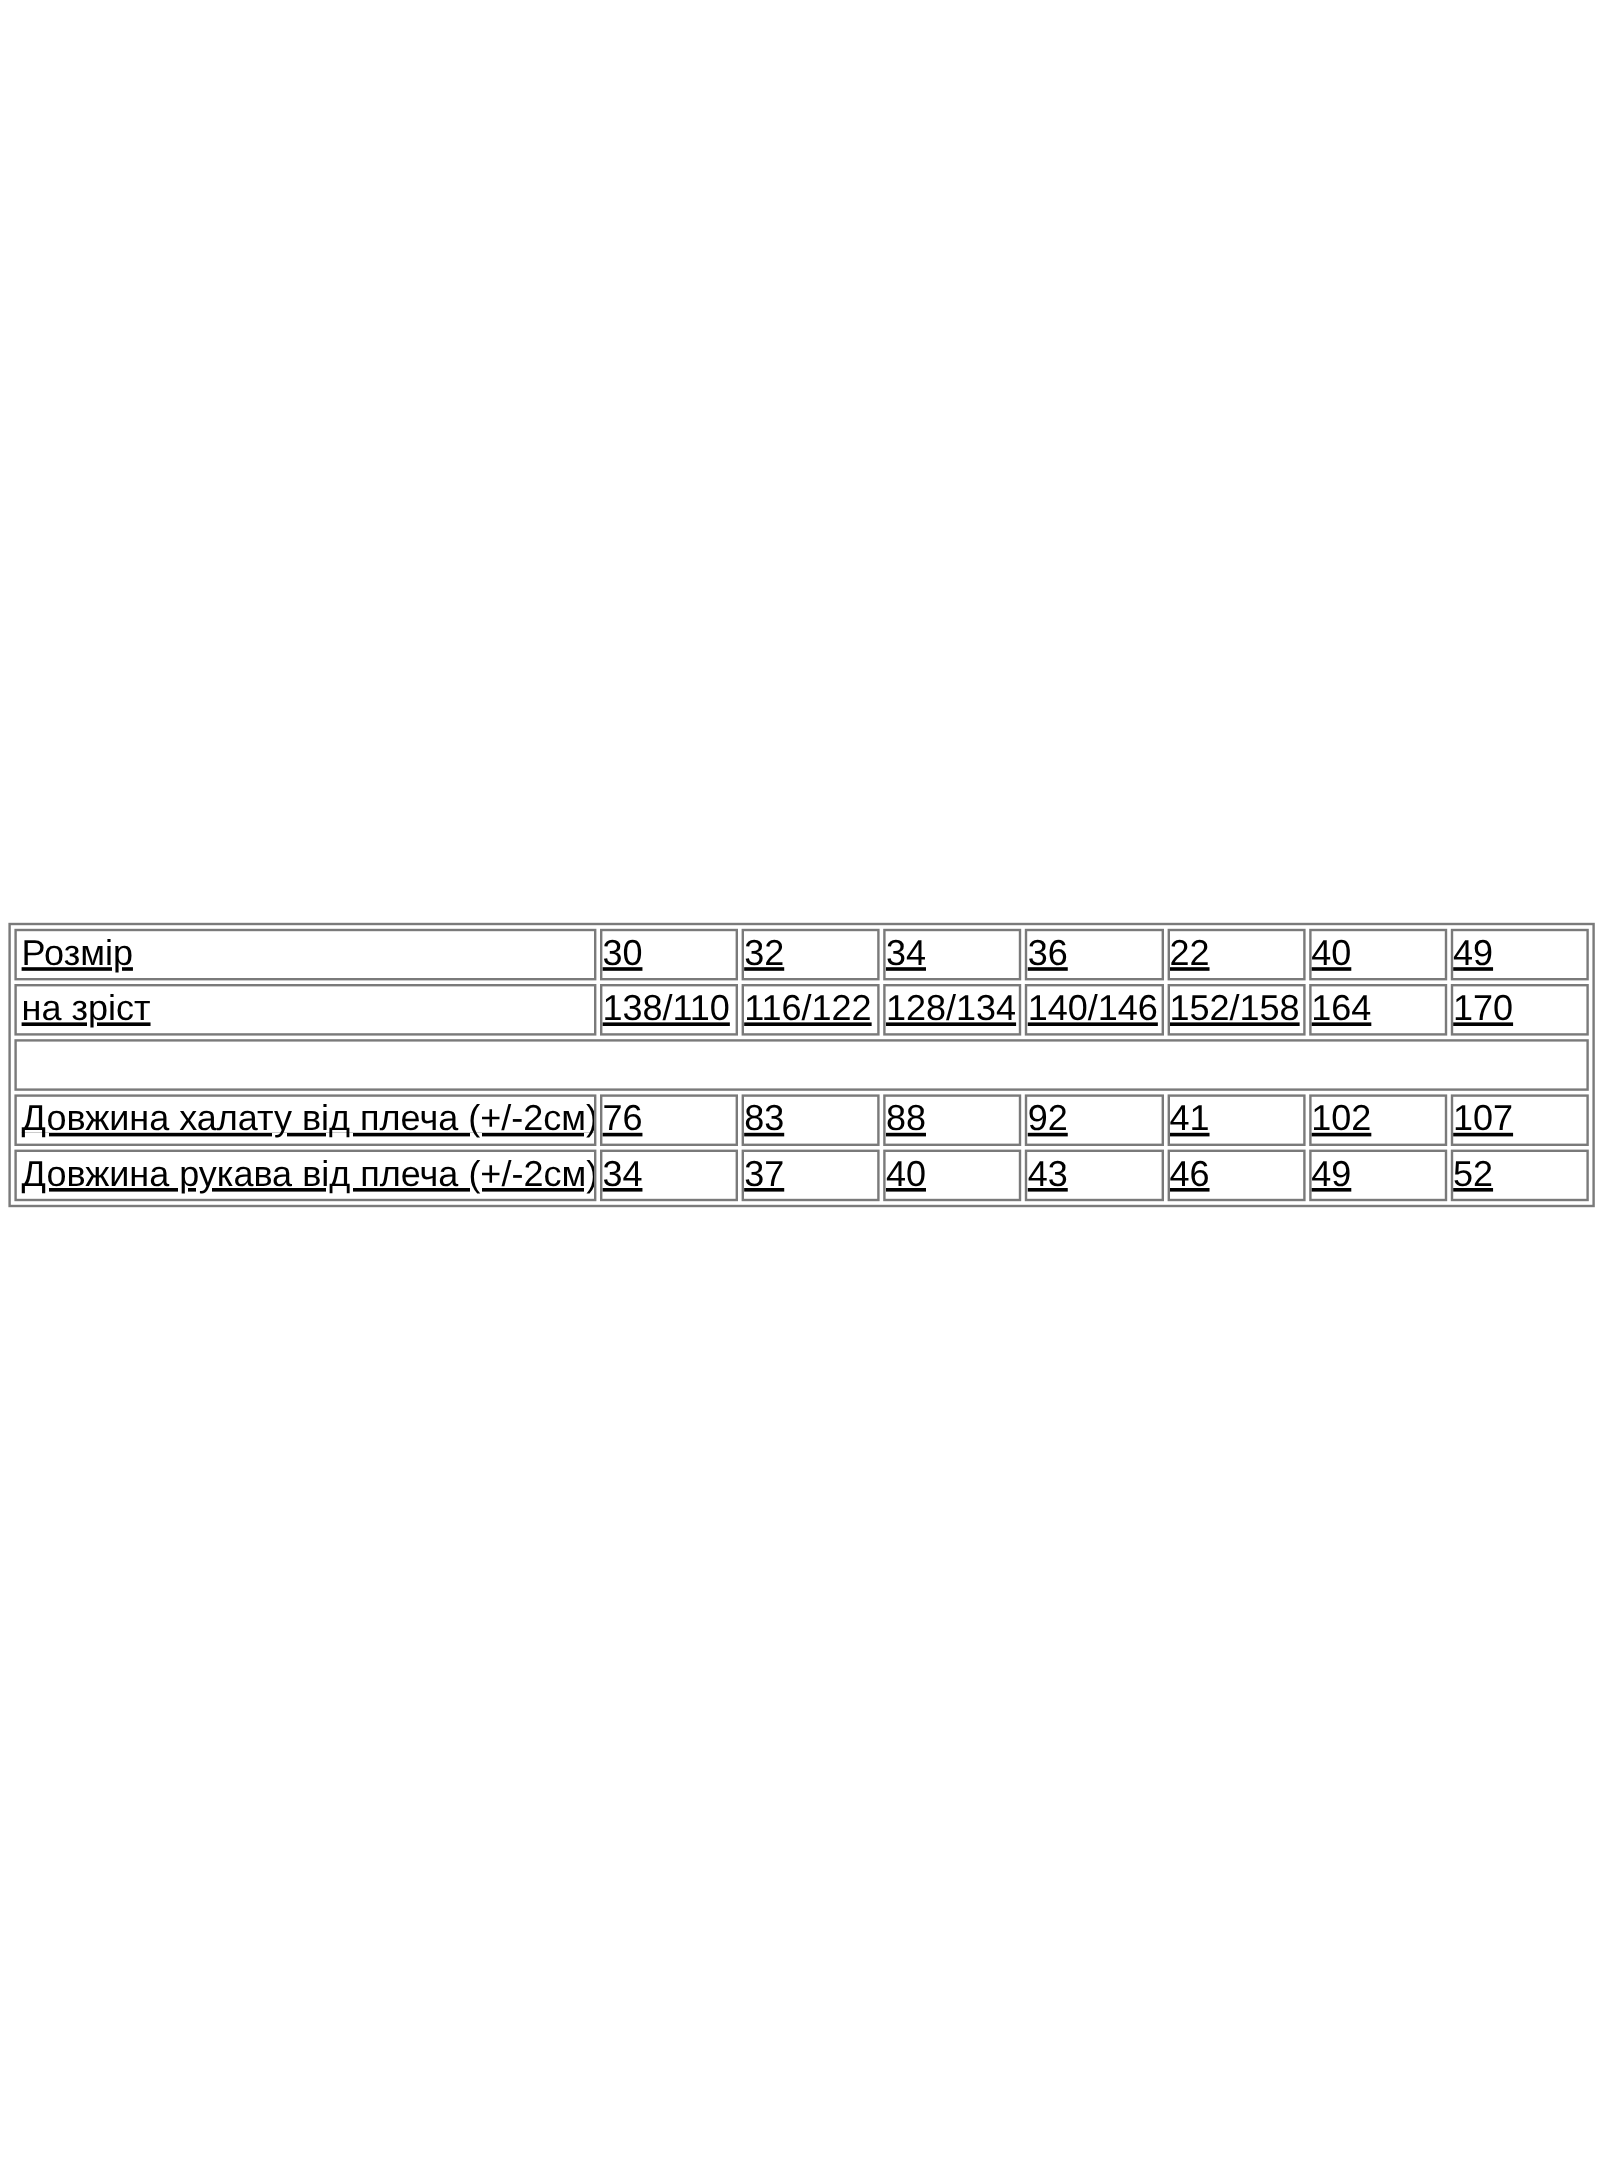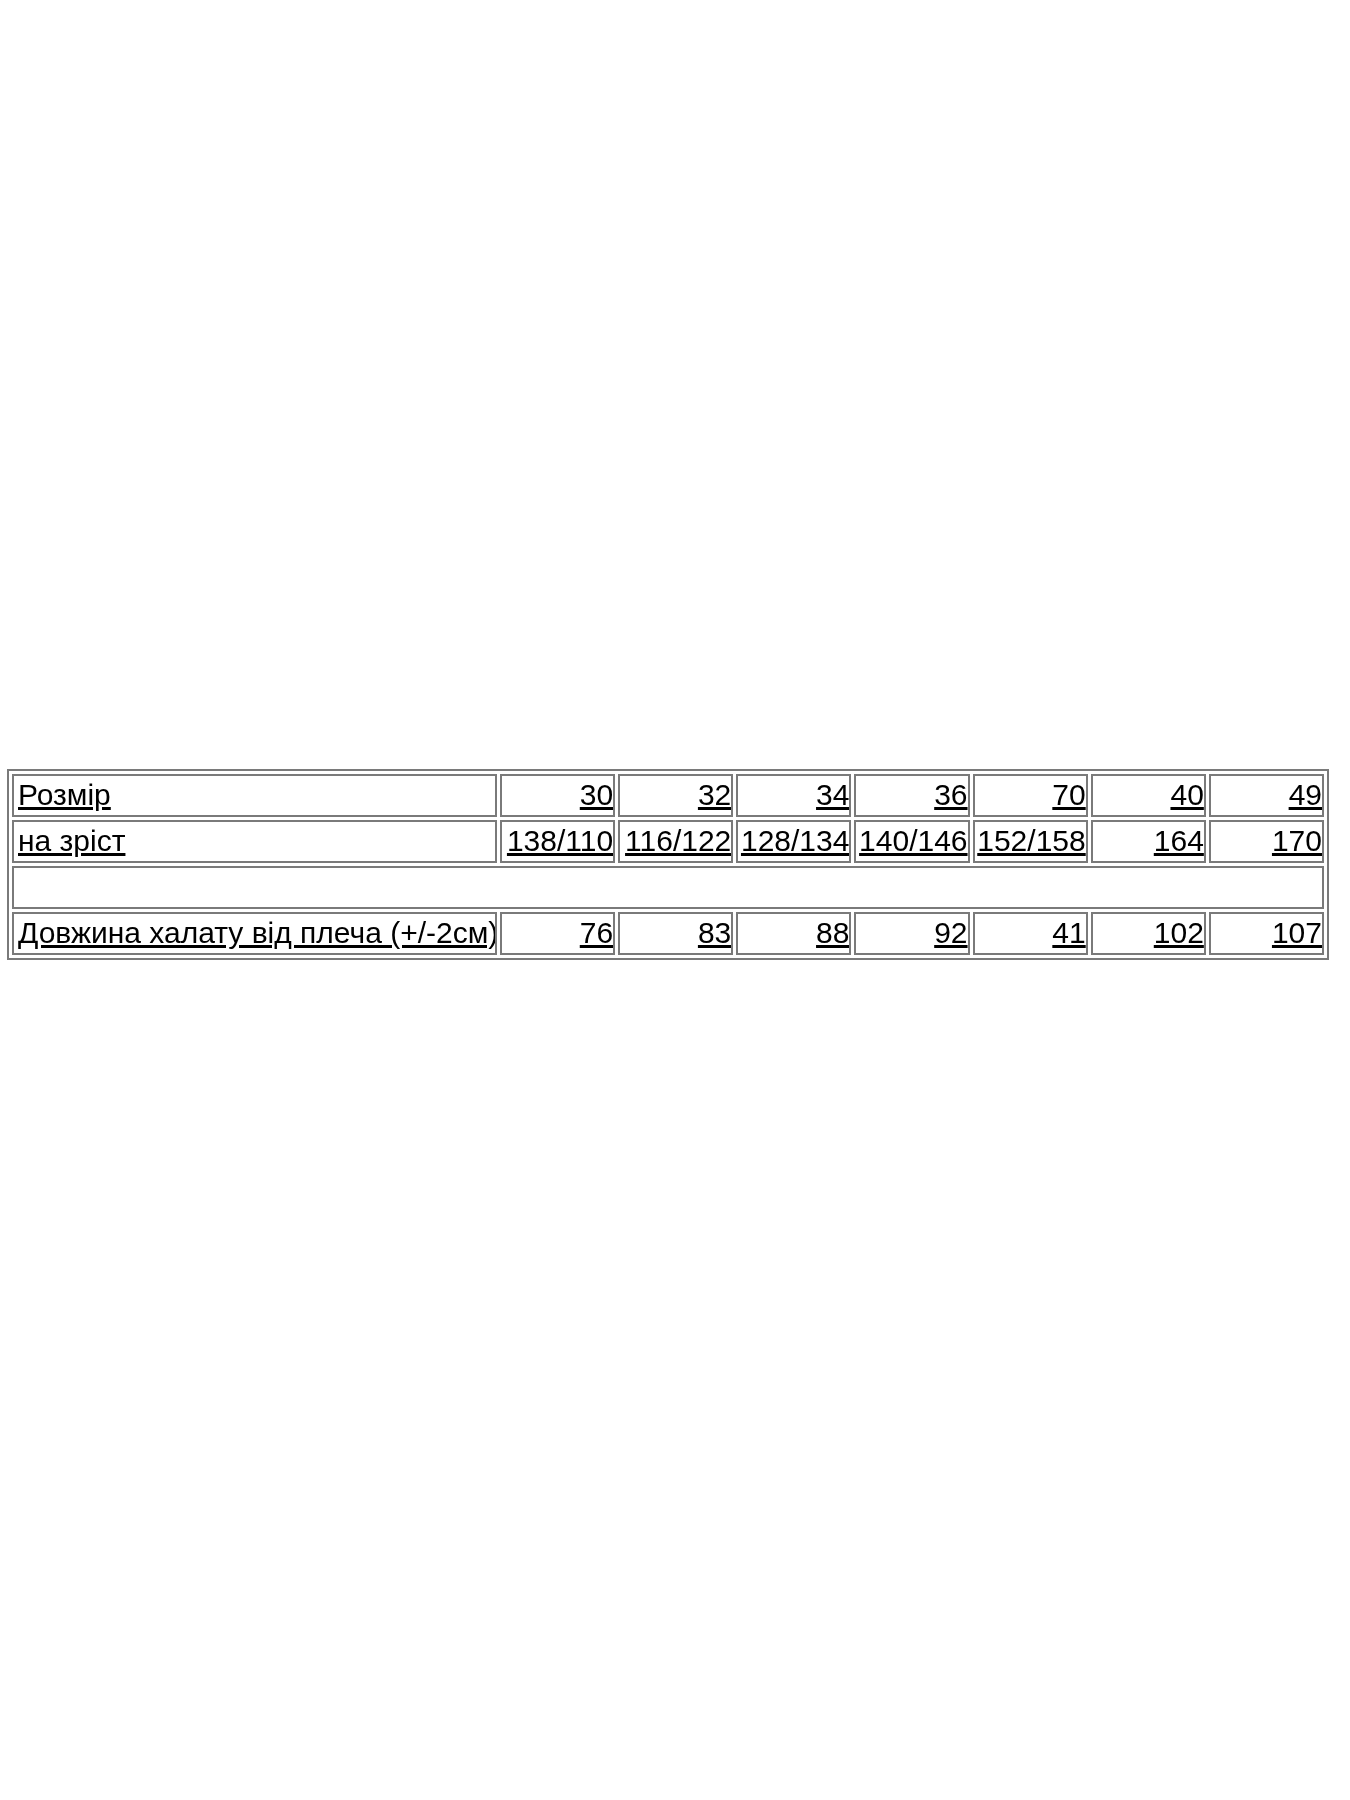--- a/index.html
+++ b/index.html
@@ -35,21 +35,21 @@
     vertical-align: middle;
     white-space: nowrap;
     overflow: hidden;
     background: #ffffff;
   }
   td.label-cell {
     text-align: left;
     padding: 0 2px 0 4px;
   }
   td.value-cell {
-    text-align: right;
+    text-align: left;
     padding: 0;
   }
   td.spacer-cell {
     height: 34px;
     padding: 0;
   }
   col.c-label { width: 485px; }
 </style>
 </head>
 <body>
@@ -66,21 +66,21 @@
         <col>
         <col>
     </colgroup>
     <tbody>
       <tr>
         <td class="label-cell">Розмір</td>
         <td class="value-cell">30</td>
         <td class="value-cell">32</td>
         <td class="value-cell">34</td>
         <td class="value-cell">36</td>
-        <td class="value-cell">70</td>
+        <td class="value-cell">22</td>
         <td class="value-cell">40</td>
         <td class="value-cell">49</td>
       </tr>
       <tr>
         <td class="label-cell">на зріст</td>
         <td class="value-cell">138/110</td>
         <td class="value-cell">116/122</td>
         <td class="value-cell">128/134</td>
         <td class="value-cell">140/146</td>
         <td class="value-cell">152/158</td>
@@ -93,15 +93,25 @@
       <tr>
         <td class="label-cell">Довжина халату від плеча (+/-2см)</td>
         <td class="value-cell">76</td>
         <td class="value-cell">83</td>
         <td class="value-cell">88</td>
         <td class="value-cell">92</td>
         <td class="value-cell">41</td>
         <td class="value-cell">102</td>
         <td class="value-cell">107</td>
       </tr>
+      <tr>
+        <td class="label-cell">Довжина рукава від плеча (+/-2см)</td>
+        <td class="value-cell">34</td>
+        <td class="value-cell">37</td>
+        <td class="value-cell">40</td>
+        <td class="value-cell">43</td>
+        <td class="value-cell">46</td>
+        <td class="value-cell">49</td>
+        <td class="value-cell">52</td>
+      </tr>
     </tbody>
   </table>
 </div>
 
 </body></html>

